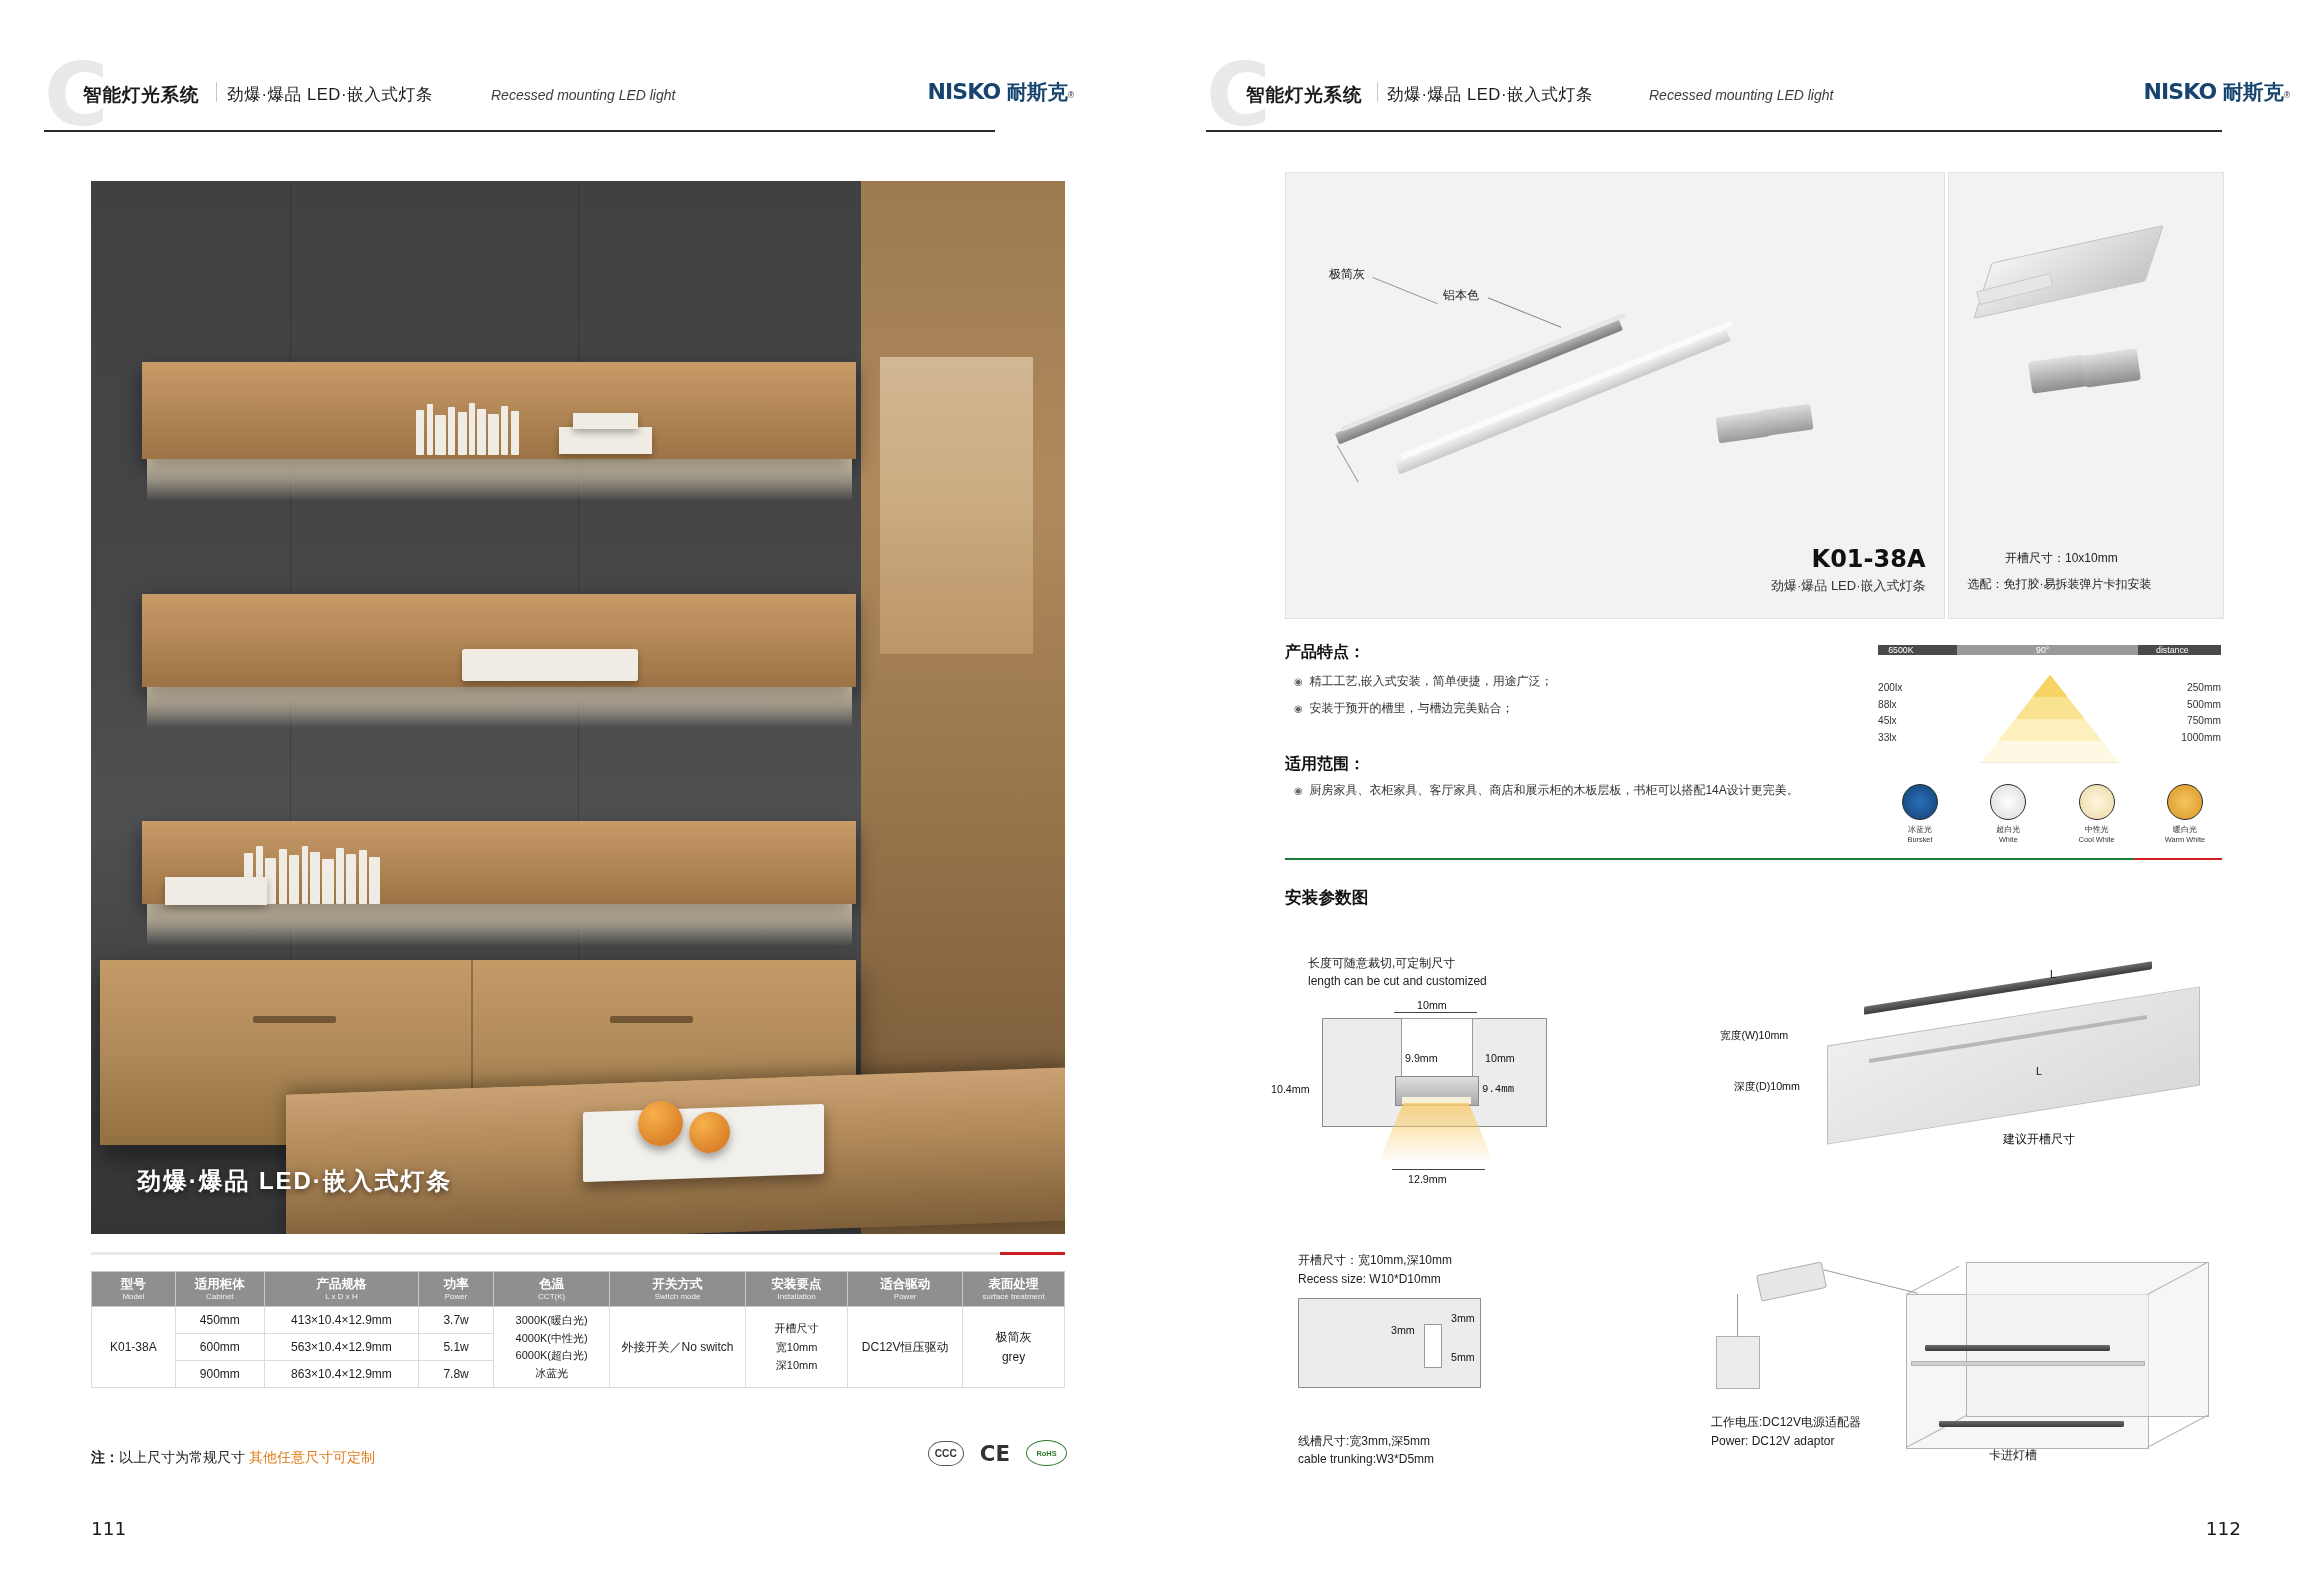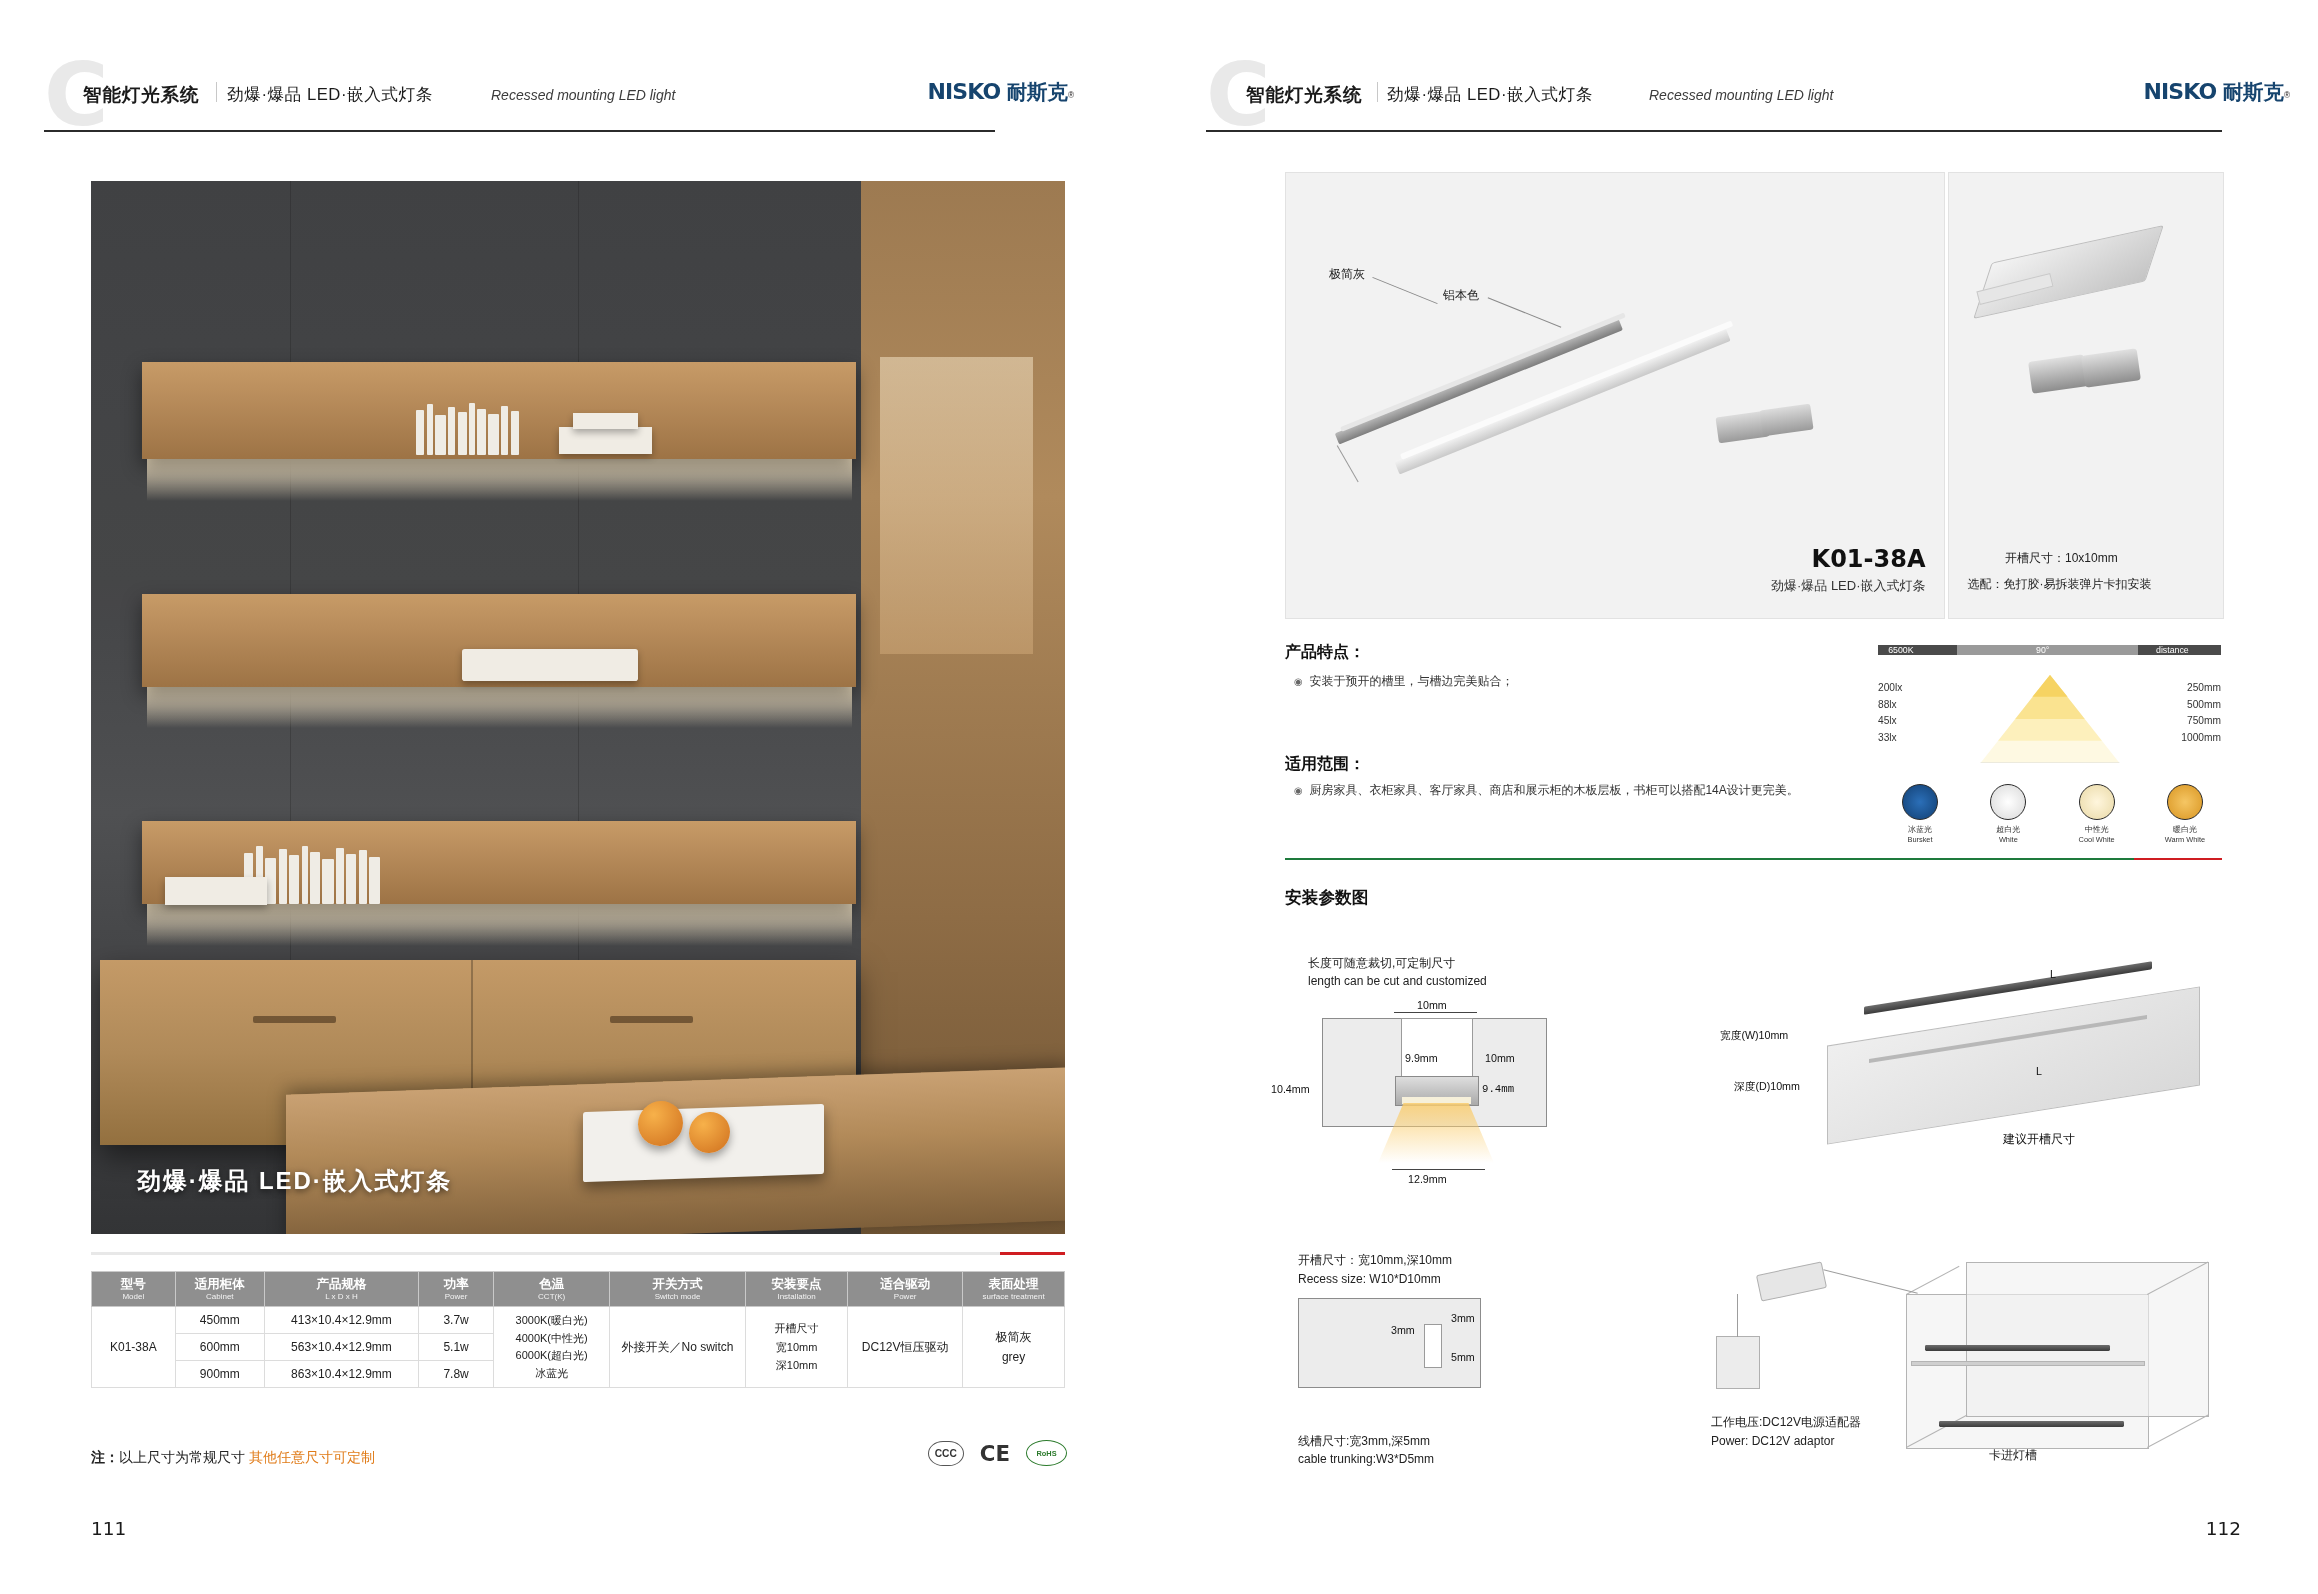--- a/index.html
+++ b/index.html
@@ -322,20 +322,21 @@
     <div style="position:absolute;left:42px;top:70px;width:153px;height:56px;background:linear-gradient(150deg,#f3f3f3,#c4c4c4);transform:skewX(-30deg) rotate(-14deg);border-radius:2.8px;border:0.9px solid #bdbdbd;"></div>
     <div style="position:absolute;left:28px;top:109px;width:74px;height:12px;background:#e6e6e6;transform:rotate(-14deg);border:0.9px solid #c9c9c9;"></div>
     <div style="position:absolute;left:81px;top:185px;width:56px;height:32px;background:linear-gradient(180deg,#e0e0e0,#8d8d8d);border-radius:3.7px;transform:rotate(-8deg);"></div>
     <div style="position:absolute;left:134px;top:179px;width:56px;height:32px;background:linear-gradient(180deg,#e0e0e0,#8d8d8d);border-radius:3.7px;transform:rotate(-8deg);"></div>
     <div class="slotsize" style="left:28px;bottom:51px;margin-left:28px;">开槽尺寸：10x10mm</div>
     <div class="slotsize" style="left:18.5px;bottom:25.5px;">选配：免打胶·易拆装弹片卡扣安装</div>
   </div>
 
   <div class="sec-title" style="left:1285px;top:642px;">产品特点：</div>
   <div class="bullets" style="left:1294px;top:668px;width:556px;">
+    <div>精工工艺,嵌入式安装，简单便捷，用途广泛；</div>
     <div>安装于预开的槽里，与槽边完美贴合；</div>
   </div>
 
   <div class="sec-title" style="left:1285px;top:754px;">适用范围：</div>
   <div class="bullets" style="left:1294px;top:779px;width:570px;line-height:22px;">
     <div>厨房家具、衣柜家具、客厅家具、商店和展示柜的木板层板，书柜可以搭配14A设计更完美。</div>
   </div>
 
   <div class="photobar">
     <div class="seg" style="left:0;width:79px;background:#4a4a4a;"></div>

